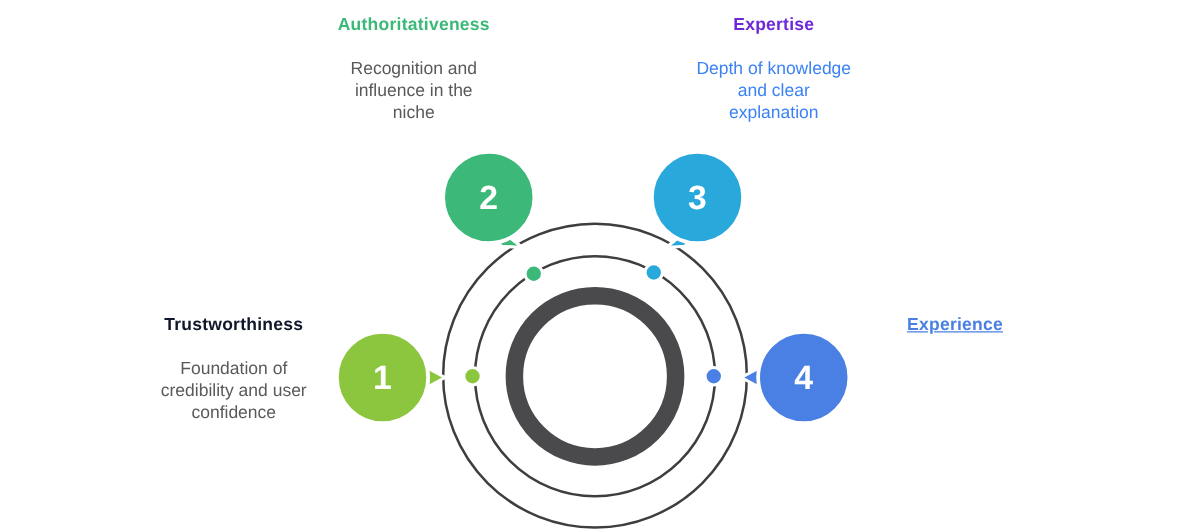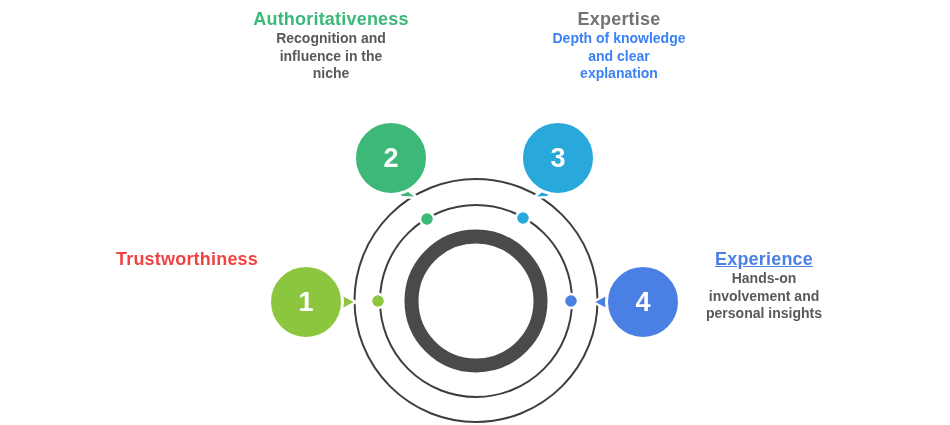--- a/index.html
+++ b/index.html
@@ -38,28 +38,29 @@
     position: absolute;
     width: 220px;
     text-align: center;
     z-index: 2;
   }
   .tb-authoritativeness { left: 221px; top: 9px; }
   .tb-expertise        { left: 509px; top: 9px; }
   .tb-trustworthiness  { left: 77px;  top: 249px; }
   .tb-experience       { left: 654px; top: 249px; }
   .item-title {
-    font-size: 18px;
+    font-size: 14px;
     font-weight: 700;
     line-height: 21px;
     letter-spacing: 0.2px;
   }
   .item-desc {
+    margin-top: 16px;
     font-size: 14px;
-    font-weight: 700;
+    font-weight: 400;
     line-height: 17.5px;
     white-space: pre-line;
   }
 </style>
 </head>
 <body>
 
 <div class="canvas">
 
   <svg class="orbit-svg" width="950" height="425" viewBox="0 0 950 425">
@@ -86,37 +87,37 @@
     <span>2</span>
   </div>
   <div class="bubble bubble-3" style="background-color: rgb(41, 168, 220);">
     <span>3</span>
   </div>
   <div class="bubble bubble-4" style="background-color: rgb(74, 128, 228);">
     <span>4</span>
   </div>
 
   <div class="textblock tb-trustworthiness">
-    <div class="item-title" style="color: #ef4444;">Trustworthiness</div>
+    <div class="item-title" style="color: #0f172a;">Trustworthiness</div>
+    <div class="item-desc" style="color: rgb(88, 89, 91);">Foundation of
+credibility and user
+confidence</div>
   </div>
 
   <div class="textblock tb-authoritativeness">
     <div class="item-title" style="color: rgb(60, 184, 120);">Authoritativeness</div>
     <div class="item-desc" style="color: rgb(88, 89, 91);">Recognition and
 influence in the
 niche</div>
   </div>
 
   <div class="textblock tb-expertise">
-    <div class="item-title" style="color: #737373;">Expertise</div>
+    <div class="item-title" style="color: #6d28d9;">Expertise</div>
     <div class="item-desc" style="color: #3b82f6;">Depth of knowledge
 and clear
 explanation</div>
   </div>
 
   <div class="textblock tb-experience">
     <div class="item-title" style="color: rgb(74, 128, 228); text-decoration: underline;">Experience</div>
-    <div class="item-desc" style="color: rgb(88, 89, 91);">Hands-on
-involvement and
-personal insights</div>
   </div>
 
 </div>
 
 </body></html>

